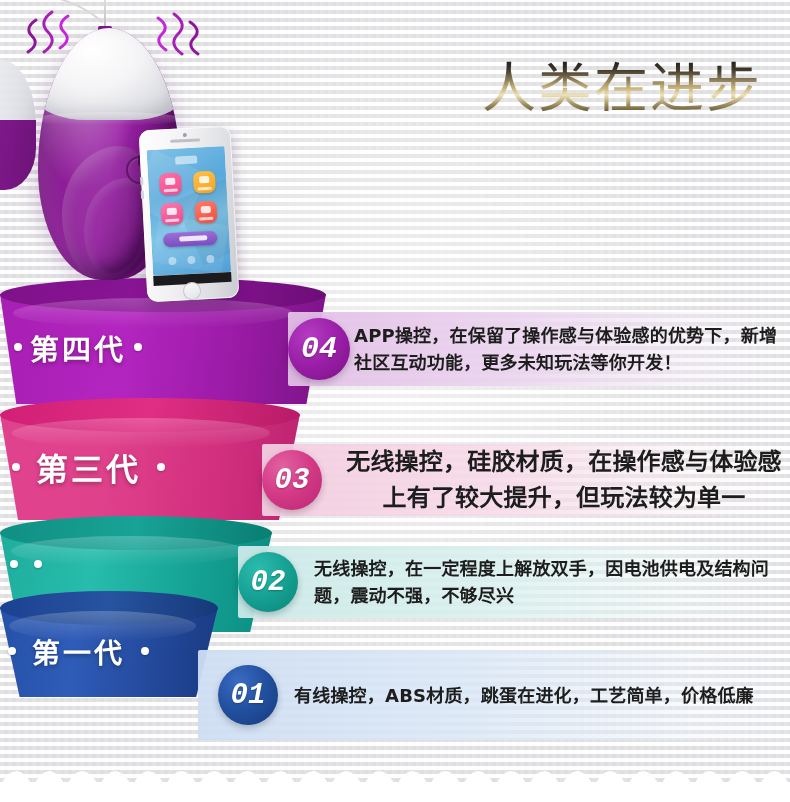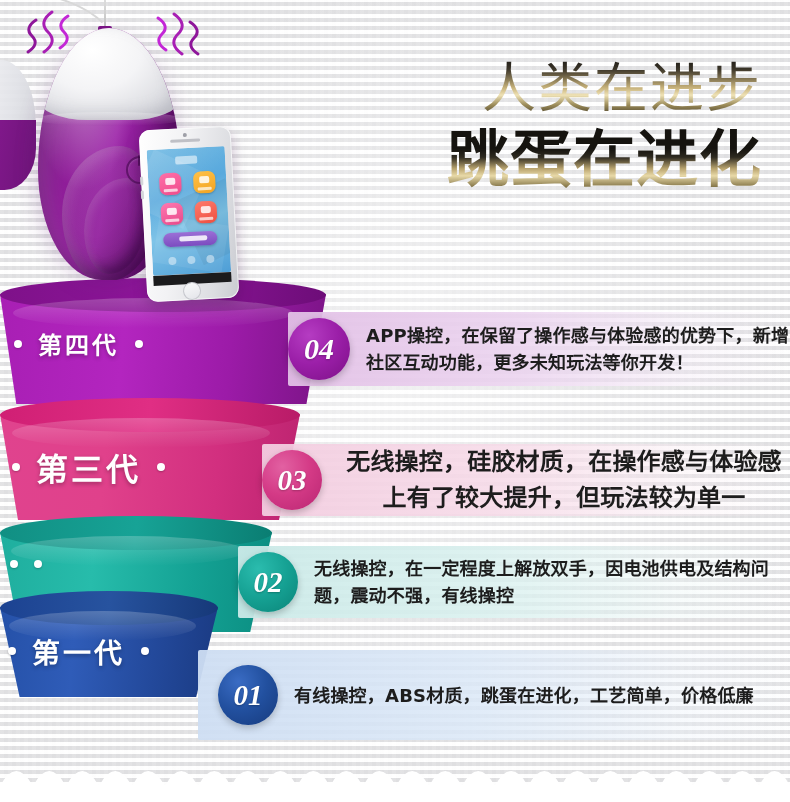--- a/index.html
+++ b/index.html
@@ -195,21 +195,21 @@
   .label .dot{
     width:8px;height:8px;border-radius:50%;background:#fff;flex:0 0 auto;
     box-shadow:0 1px 2px rgba(0,0,0,.25);
   }
 
   
   .t4{top:278px;width:326px;height:126px;}
   .t4 .body{height:110px;background:linear-gradient(95deg,#a81fb4 0%,#b325bf 38%,#9c1ba8 70%,#7b1486 100%);
     clip-path:polygon(0% 0%, 100% 0%, 94% 100%, 5% 100%);}
   .t4 .rim{background:linear-gradient(95deg,#7e1189 0%,#8e169a 50%,#6d0d78 100%);}
-  .t4 .label{left:14px;top:48px;font-size:24px;}
+  .t4 .label{left:14px;top:48px;font-size:29px;gap:8px;}
 
   .t3{top:398px;width:300px;height:122px;}
   .t3 .body{height:106px;background:linear-gradient(95deg,#e0438e 0%,#e0418b 35%,#d22f7f 72%,#bd2470 100%);
     clip-path:polygon(0% 0%, 100% 0%, 93% 100%, 6% 100%);}
   .t3 .rim{background:linear-gradient(95deg,#d01f74 0%,#e02e84 50%,#b81b67 100%);}
   .t3 .label{left:12px;top:46px;font-size:32px;}
 
   .t2{top:516px;width:272px;height:116px;}
   .t2 .body{height:100px;background:linear-gradient(95deg,#1fae9e 0%,#27bcab 34%,#14a294 70%,#0b8d81 100%);
     clip-path:polygon(0% 0%, 100% 0%, 92% 100%, 7% 100%);}
@@ -230,35 +230,35 @@
 
   
   .row{position:absolute;z-index:12;display:flex;align-items:center;}
   .row .bar{
     position:absolute;left:0;top:0;height:100%;width:100%;z-index:0;border-radius:2px;
   }
   .badge{
     position:relative;z-index:2;flex:0 0 auto;border-radius:50%;
     display:flex;align-items:center;justify-content:center;
     color:#fff;font-weight:800;font-style:italic;
-    font-family:Liberation Serif, serif;
+    font-family:Liberation Mono, monospace;
     text-shadow:0 1px 2px rgba(0,0,0,.25);
     box-shadow:0 3px 7px rgba(0,0,0,.22);
   }
   .rowtext{
     position:relative;z-index:2;color:#1d1d1d;font-weight:600;
     font-family:"DejaVu Sans","Liberation Sans",sans-serif;
     line-height:1.5;letter-spacing:.2px;
   }
 
   .r4{left:288px;top:312px;width:502px;height:74px;}
   .r4 .bar{background:linear-gradient(90deg,rgba(226,192,230,.95) 0%,rgba(234,209,238,.85) 45%,rgba(243,232,246,.35) 80%,rgba(243,238,245,0) 100%);}
   .r4 .badge{width:62px;height:62px;font-size:30px;margin-left:0;
     background:radial-gradient(circle at 34% 28%, #b53cc2 0%, #9b1fa8 48%, #7c1087 100%);}
-  .r4 .rowtext{font-size:18px;margin-left:16px;}
+  .r4 .rowtext{font-size:18px;margin-left:4px;}
 
   .r3{left:262px;top:444px;width:528px;height:72px;text-align:center;}
   .r3 .bar{background:linear-gradient(90deg,rgba(243,205,224,.95) 0%,rgba(246,217,231,.85) 45%,rgba(250,235,242,.35) 80%,rgba(250,240,245,0) 100%);}
   .r3 .badge{width:60px;height:60px;font-size:29px;
     background:radial-gradient(circle at 34% 28%, #e261a2 0%, #d43a86 48%, #b92672 100%);}
   .r3 .rowtext{font-size:24px;margin-left:16px;}
 
   .r2{left:238px;top:546px;width:552px;height:72px;justify-content:center;}
   .r2 .bar{background:linear-gradient(90deg,rgba(203,234,232,.95) 0%,rgba(216,240,238,.85) 45%,rgba(235,247,246,.35) 80%,rgba(240,248,247,0) 100%);}
   .r2 .badge{width:60px;height:60px;font-size:29px;
@@ -277,21 +277,20 @@
 </head>
 <body>
 
 <div id="poster">
 
   <div class="texture"></div>
   <div class="vignette"></div>
 
   <div class="headline">
     <span class="hl-line1">人类在进步</span>
-    <span class="hl-line2">跳蛋在进化</span>
   </div>
 
   <div class="product">
 
     <div class="cord-curve"></div>
     <div class="egg2"></div>
     <div class="egg2-b"></div>
 
     <div class="wave" style="left:22px;top:10px;">
       <svg width="56" height="60" viewBox="0 0 56 60">
@@ -415,21 +414,21 @@
 
   <div class="row r3">
     <div class="bar"></div>
     <div class="badge">03</div>
     <div class="rowtext">无线操控，硅胶材质，在操作感与体验感上有了较大提升，但玩法较为单一</div>
   </div>
 
   <div class="row r2">
     <div class="bar"></div>
     <div class="badge">02</div>
-    <div class="rowtext">无线操控，在一定程度上解放双手，因电池供电及结构问题，震动不强，有线操控</div>
+    <div class="rowtext">无线操控，在一定程度上解放双手，因电池供电及结构问题，震动不强，不够尽兴</div>
   </div>
 
   <div class="row r1">
     <div class="bar"></div>
     <div class="badge">01</div>
     <div class="rowtext">有线操控，ABS材质，跳蛋在进化，工艺简单，价格低廉</div>
   </div>
 
   <svg class="scallop" viewBox="0 0 790 46" preserveAspectRatio="none">
     <path d="M0,46 L0,30

